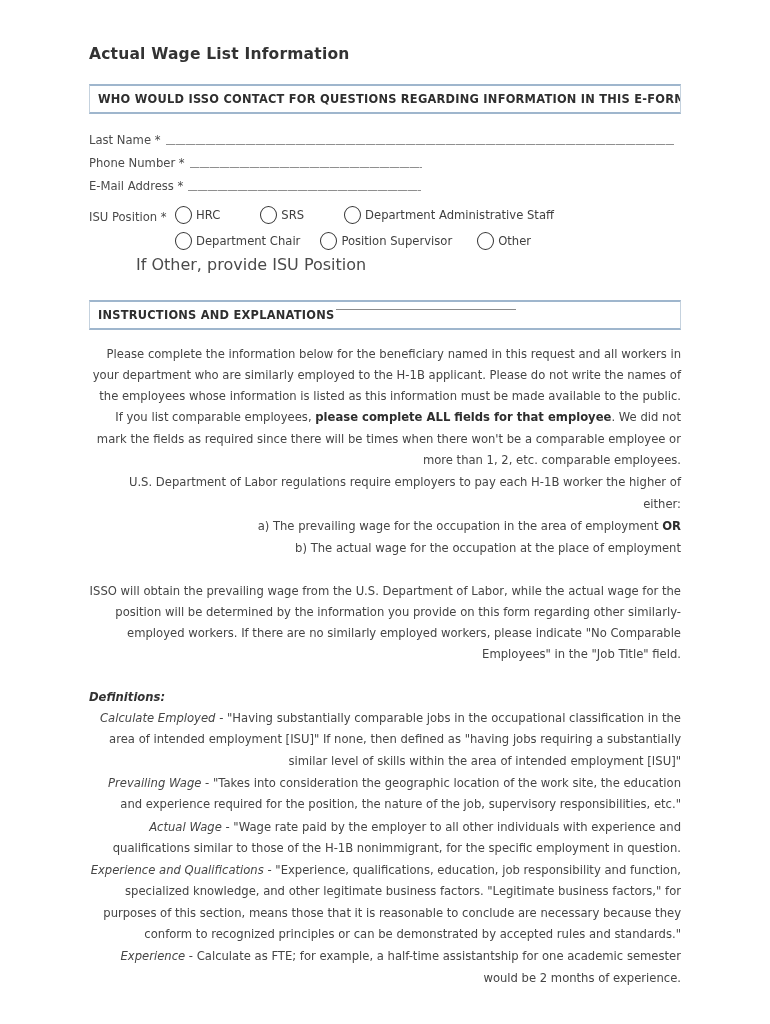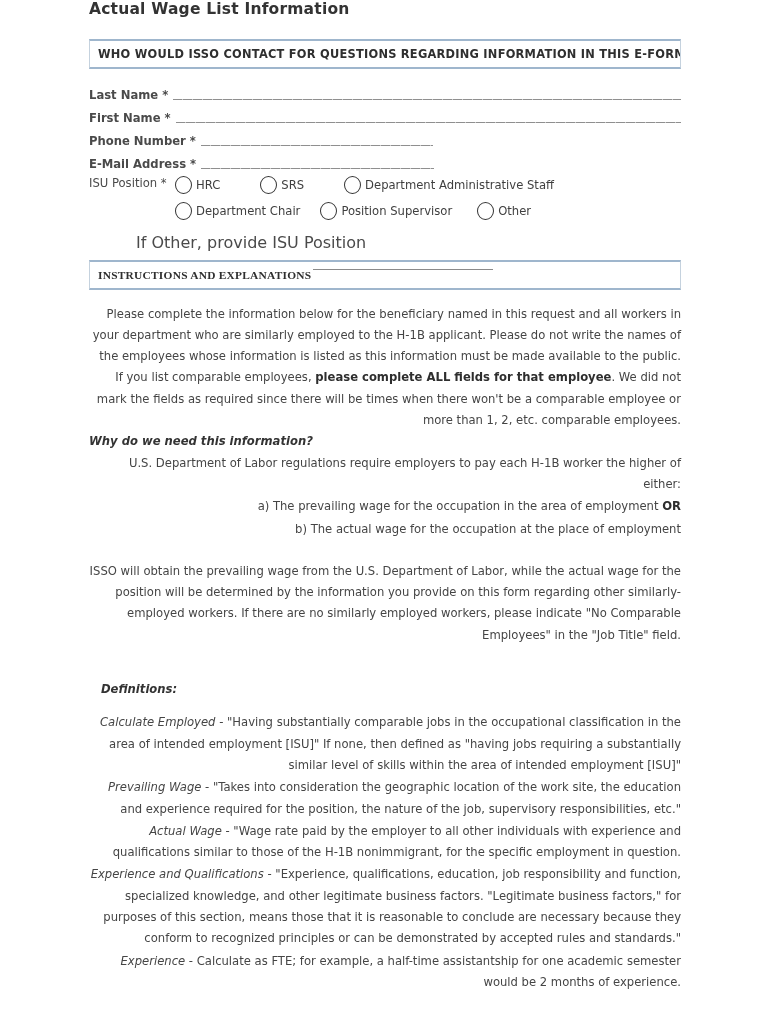--- a/index.html
+++ b/index.html
@@ -28,20 +28,21 @@
     width: 592px;
   }
 
   
   .doc-title {
     font-size: 15.5px;
     font-weight: bold;
     color: #333333;
     letter-spacing: 0.2px;
     margin: 0;
+    padding-top: 45px;
     padding-bottom: 0;
     line-height: 1.2;
   }
 
   
   .section-bar {
     position: relative;
     margin-top: 20px;
     background: #ffffff;
     border-top: 2px solid #9fb6cd;
@@ -74,21 +75,20 @@
   
   .form-block {
     margin-top: 12px;
   }
   .form-row {
     display: flex;
     align-items: flex-end;
     height: 23px;
     font-size: 11.6px;
     color: #4a4a4a;
-    font-weight: bold;
   }
   .form-label {
     white-space: nowrap;
     padding-bottom: 2px;
   }
   .fill-line {
     height: 1px;
     background: #9a9a9a;
     margin-left: 5px;
     margin-bottom: 4px;
@@ -102,21 +102,21 @@
   .fill-line.long2 { width: 505px; }
   .fill-line.short { width: 232px; }
   .fill-line.short2{ width: 233px; }
 
   
   .radio-area {
     margin-top: 3px;
   }
   .radio-row {
     display: flex;
-    align-items: flex-start;
+    align-items: flex-end;
     height: 26px;
     font-size: 11.6px;
     color: #3f3f3f;
   }
   .isu-label {
     width: 86px;
     flex: 0 0 86px;
     white-space: nowrap;
     font-size: 11.6px;
     color: #4a4a4a;
@@ -185,24 +185,20 @@
       <span class="section-bar-label">WHO WOULD ISSO CONTACT FOR QUESTIONS REGARDING INFORMATION IN THIS E-FORM</span>
     </div>
 
     <div class="form-block">
 
       <div class="form-row">
         <span class="form-label">Last Name *</span>
         <span class="fill-line long"></span>
       </div>
 
-      <div class="form-row">
-        <span class="form-label">First Name *</span>
-        <span class="fill-line long2"></span>
-      </div>
 
       <div class="form-row">
         <span class="form-label">Phone Number *</span>
         <span class="fill-line short"></span>
       </div>
 
       <div class="form-row">
         <span class="form-label">E-Mail Address *</span>
         <span class="fill-line short2"></span>
       </div>
@@ -252,44 +248,43 @@
           <span class="radio-item">
             <span class="radio-circle"></span>
             <span class="radio-text">Other</span>
           </span>
         </div>
 
         <div class="if-other">If Other, provide ISU Position</div>
       </div>
     </div>
 
-    <div class="section-bar" style="margin-top:8px;font-family:Liberation Serif, serif;">
+    <div class="section-bar" style="margin-top:26px;">
       <span class="section-bar-label">INSTRUCTIONS AND EXPLANATIONS</span>
       <span class="section-bar-rule"></span>
     </div>
 
     <div class="body-block">
 
       <p class="para"><span>Please complete the information below for the beneficiary named in this request and all workers in your department who are similarly employed to the H-1B applicant. Please do not write the names of the employees whose information is listed as this information must be made available to the public. If you list comparable employees, </span><b class="strong">please complete ALL fields for that employee</b><span>.  We did not mark the fields as required since there will be times when there won't be a comparable employee or more than 1, 2, etc. comparable employees.</span></p>
 
-      <p class="hdr-bi" style="margin:0;">Why do we need this information?</p>
 
       <p class="para">U.S. Department of Labor regulations require employers to pay each H-1B worker the higher of either:</p>
 
       <p class="para indent"><span>a) The prevailing wage for the occupation in the area of employment </span><b class="strong">OR</b></p>
 
       <p class="para indent">b) The actual wage for the occupation at the place of employment</p>
 
       <div class="gap"></div>
 
       <p class="para">ISSO will obtain the prevailing wage from the U.S. Department of Labor, while the actual wage for the position will be determined by the information you provide on this form regarding other similarly-employed workers. If there are no similarly employed workers, please indicate "No Comparable Employees" in the "Job Title" field.</p>
 
       <div class="gap"></div>
 
-      <p class="hdr-bi" style="margin:12px;font-style:italic;">Definitions:</p>
+      <p class="hdr-bi" style="margin:0;font-style:italic;">Definitions:</p>
 
       <p class="para"><span class="term">Calculate Employed</span><span> - "Having substantially comparable jobs in the occupational classification in the area of intended employment [ISU]"  If none, then defined as "having jobs requiring a substantially similar level of skills within the area of intended employment [ISU]"</span></p>
 
       <p class="para"><span class="term">Prevailing Wage</span><span> - "Takes into consideration the geographic location of the work site, the education and experience required for the position, the nature of the job, supervisory responsibilities, etc."</span></p>
 
       <p class="para"><span class="term">Actual Wage</span><span> - "Wage rate paid by the employer to all other individuals with experience and qualifications similar to those of the H-1B nonimmigrant, for the specific employment in question.</span></p>
 
       <p class="para"><span class="term">Experience and Qualifications</span><span> - "Experience, qualifications, education, job responsibility and function, specialized knowledge, and other legitimate business factors. "Legitimate business factors," for purposes of this section, means those that it is reasonable to conclude are necessary because they conform to recognized principles or can be demonstrated by accepted rules and standards."</span></p>
 
       <p class="para"><span class="term">Experience</span><span> - Calculate as FTE; for example, a half-time assistantship for one academic semester would be 2 months of experience.</span></p>

